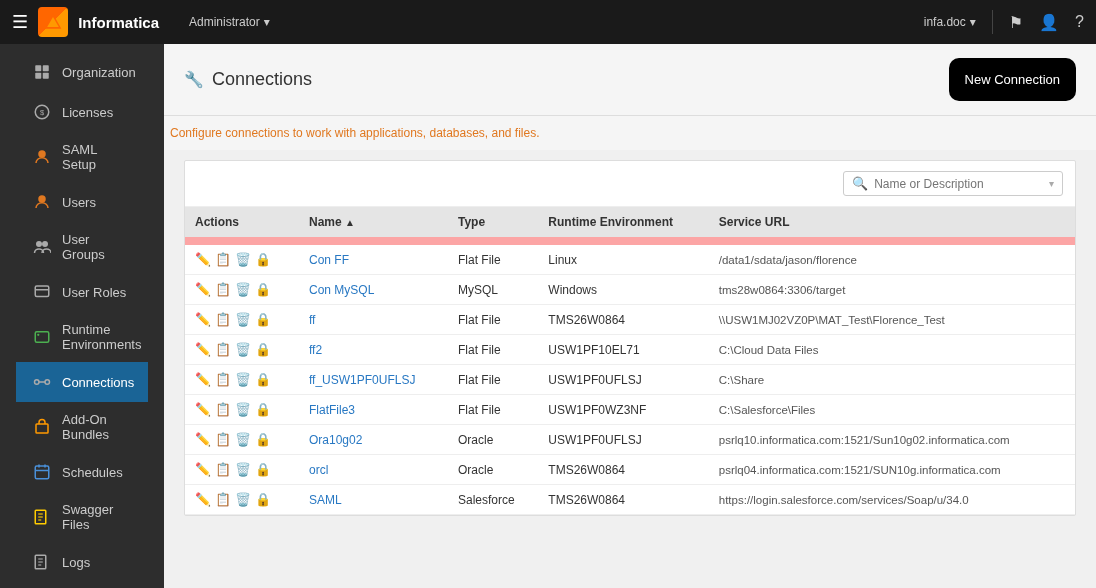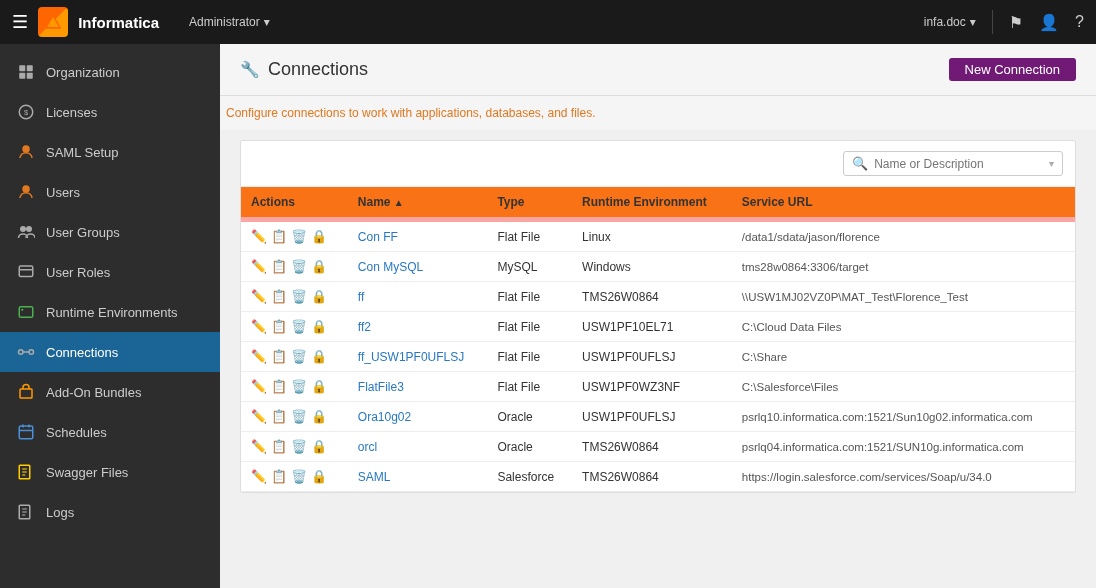--- a/index.html
+++ b/index.html
@@ -28,25 +28,25 @@
     .nav-right { margin-left: auto; display: flex; align-items: center; gap: 16px; }
     .nav-org { color: #ccc; font-size: 12px; cursor: pointer; display: flex; align-items: center; gap: 4px; }
     .nav-icon { color: #ccc; font-size: 16px; cursor: pointer; }
     .divider-v { width: 1px; height: 24px; background: #444; }
 
     
     .main-layout { display: flex; flex: 1; overflow: hidden; }
 
     
     .sidebar {
-      width: 220px;
+      width: 164px;
       background: #2d2d2d;
       flex-shrink: 0;
       overflow-y: auto;
-      padding: 8px 0;
+      padding: 8px 16px;
     }
     .sidebar-item {
       display: flex; align-items: center; gap: 10px;
       padding: 10px 16px;
       color: #ccc;
       cursor: pointer;
       font-size: 13px;
     }
     .sidebar-item.active { background: #1a6496; color: #fff; }
     .sidebar-icon { width: 20px; height: 20px; display: flex; align-items: center; justify-content: center; flex-shrink: 0; }
@@ -59,27 +59,27 @@
       background: #f5f5f5;
       padding: 14px 20px;
       display: flex;
       align-items: center;
       justify-content: space-between;
       border-bottom: 1px solid #ddd;
     }
     .page-title-row { display: flex; align-items: center; gap: 8px; }
     .page-title { font-size: 18px; color: #333; font-weight: normal; }
     .btn-new-connection {
-      background: #701a75;
+      background: #000000;
       color: #fff;
       border: none;
-      padding: 4px 16px;
+      padding: 14px 16px;
       font-size: 13px;
       cursor: pointer;
-      border-radius: 3px;
+      border-radius: 10px;
     }
 
     
     .sub-desc {
       padding: 10px 6px;
       font-size: 12px;
       color: #e07820;
       background: #f5f5f5;
     }
 
@@ -111,21 +111,21 @@
       outline: none;
       font-size: 12px;
       color: #ef4444;
       flex: 1;
       background: transparent;
     }
     .search-icon { color: #888; font-size: 13px; }
 
     
     table { width: 100%; border-collapse: collapse; font-size: 12px; }
-    thead tr { background: #f97316; border-bottom: 5px solid #fca5a5; }
+    thead tr { background: #e5e5e5; border-bottom: 8px solid #fca5a5; }
     thead th {
       padding: 8px 10px;
       text-align: left;
       font-weight: bold;
       color: #333;
       font-size: 12px;
     }
     tbody tr { border-bottom: 1px solid #eee; }
     tbody td { padding: 7px 10px; color: #333; vertical-align: middle; }
     .action-icons { display: flex; align-items: center; gap: 4px; }

